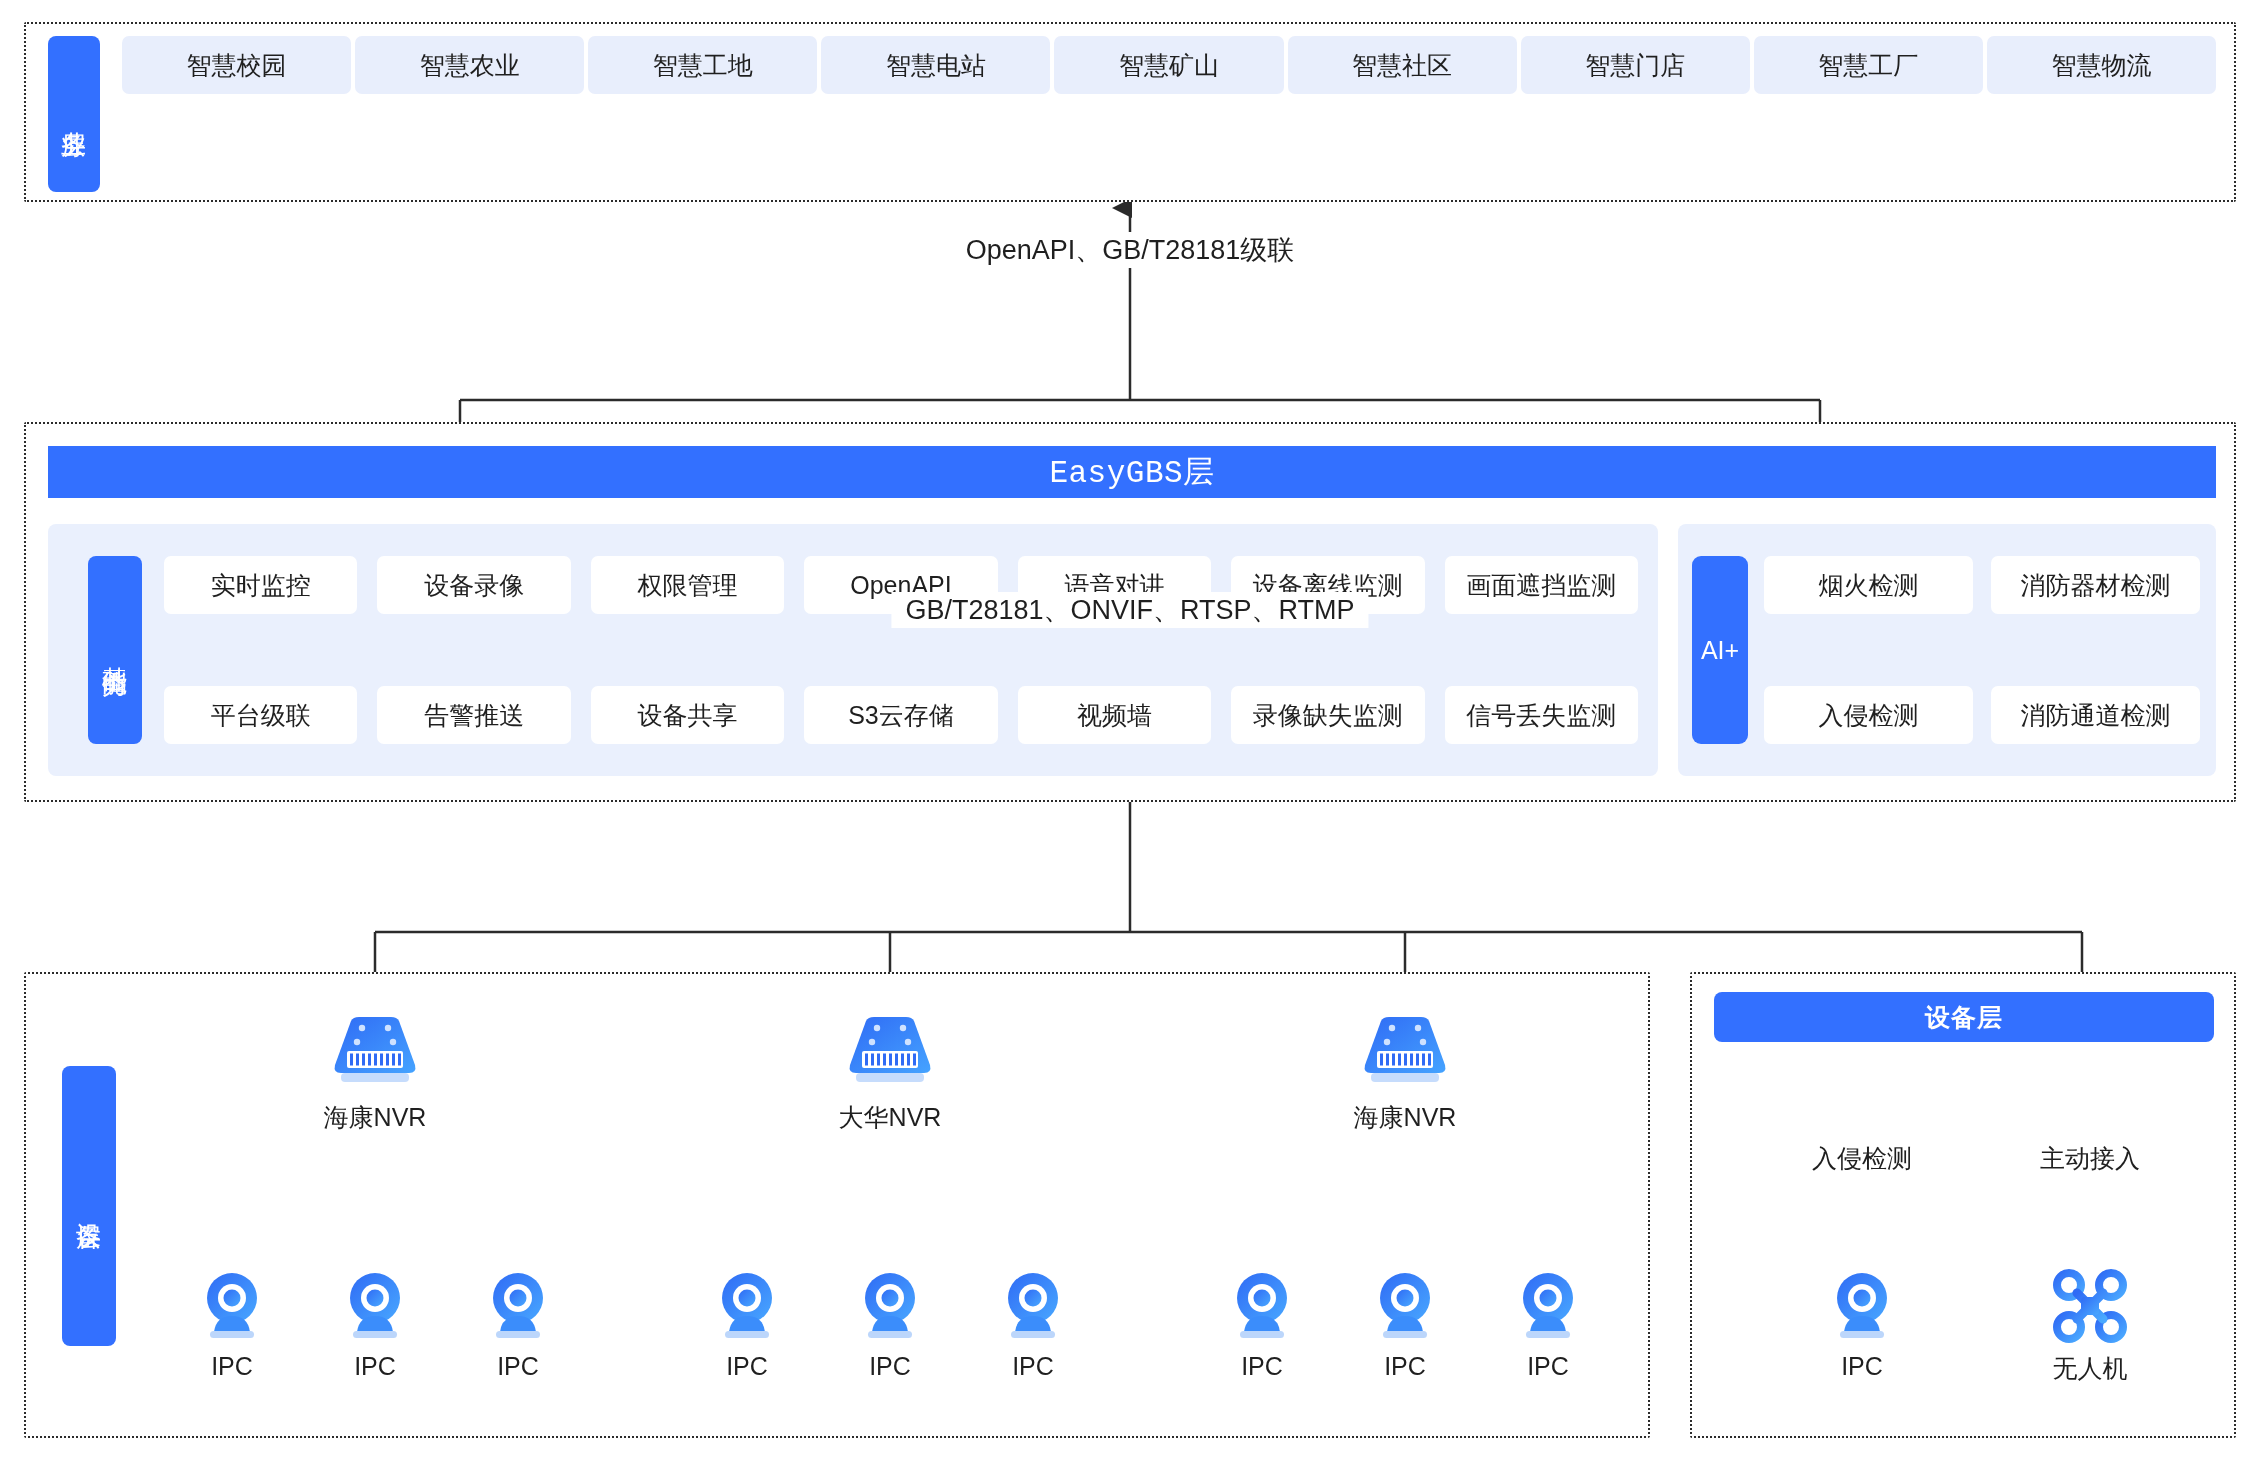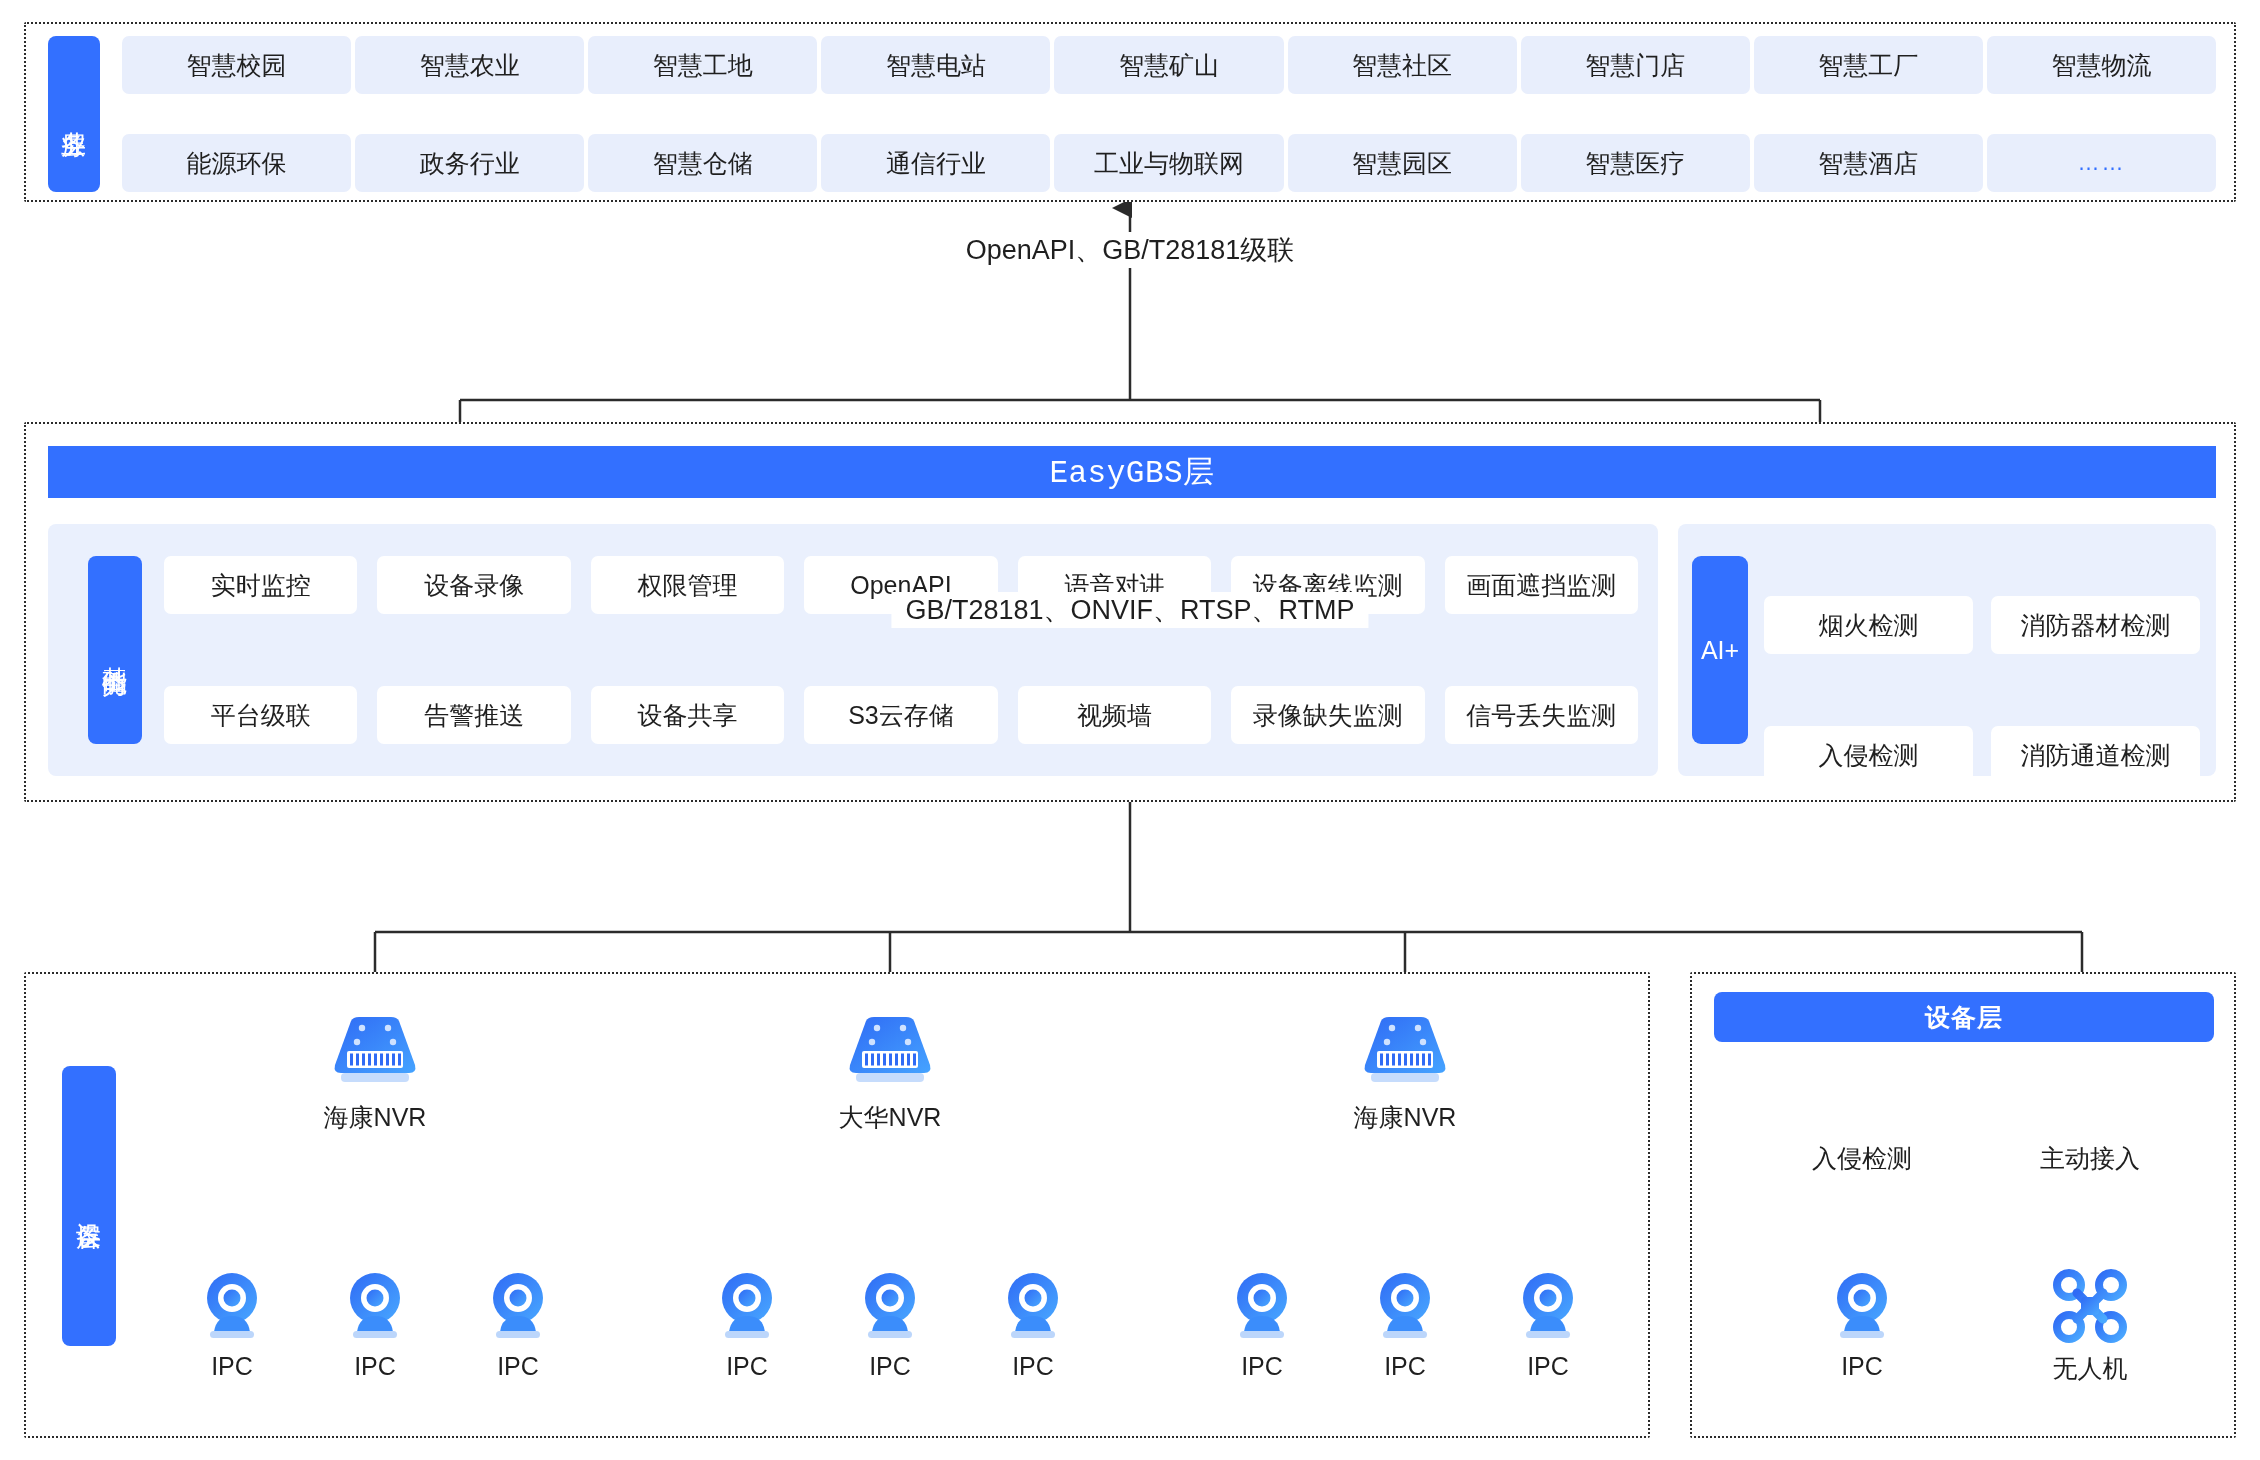--- a/index.html
+++ b/index.html
@@ -103,21 +103,21 @@
     position: absolute; left: 1652px; top: 100px; width: 538px; height: 252px;
     background: #eaf0fd; border-radius: 8px;
   }
   #ai-tab {
     position: absolute; left: 14px; top: 32px; width: 56px; height: 188px;
     background: #3370ff; color: #fff; border-radius: 9px;
     display: flex; align-items: center; justify-content: center;
     font-size: 25px; font-weight: 500;
   }
   .ai-rows { position: absolute; left: 86px; top: 32px; right: 16px; height: 188px;
-             display: flex; flex-direction: column; justify-content: space-between; margin-top: 40px; }
+             display: flex; flex-direction: column; justify-content: space-between; }
   .ai-row { display: flex; gap: 18px; }
   .ai-row .chip-white { flex: 1 1 0; }
 
   
   #dev-left-panel { left: 24px; top: 972px; width: 1626px; height: 466px; }
   #dev-left-tab { position: absolute; left: 36px; top: 92px; width: 54px; height: 280px; }
 
   #dev-right-panel { left: 1690px; top: 972px; width: 546px; height: 466px; }
   #dev-right-bar {
     position: absolute; left: 22px; top: 18px; width: 500px; height: 50px;
@@ -217,31 +217,20 @@
       <div class="biz-row">
         <div class="chip">智慧校园</div>
         <div class="chip">智慧农业</div>
         <div class="chip">智慧工地</div>
         <div class="chip">智慧电站</div>
         <div class="chip">智慧矿山</div>
         <div class="chip">智慧社区</div>
         <div class="chip">智慧门店</div>
         <div class="chip">智慧工厂</div>
         <div class="chip">智慧物流</div>
-      </div>
-      <div class="biz-row">
-        <div class="chip">能源环保</div>
-        <div class="chip">政务行业</div>
-        <div class="chip">智慧仓储</div>
-        <div class="chip">通信行业</div>
-        <div class="chip">工业与物联网</div>
-        <div class="chip">智慧园区</div>
-        <div class="chip">智慧医疗</div>
-        <div class="chip">智慧酒店</div>
-        <div class="chip ellipsis">……</div>
       </div>
     </div>
   </div>
 
   <div class="conn-label" id="conn1-label">OpenAPI、GB/T28181级联</div>
 
   <div class="dashed-panel" id="gbs-panel">
     <div id="gbs-bar">EasyGBS层</div>
 
     <div id="cap-block">

